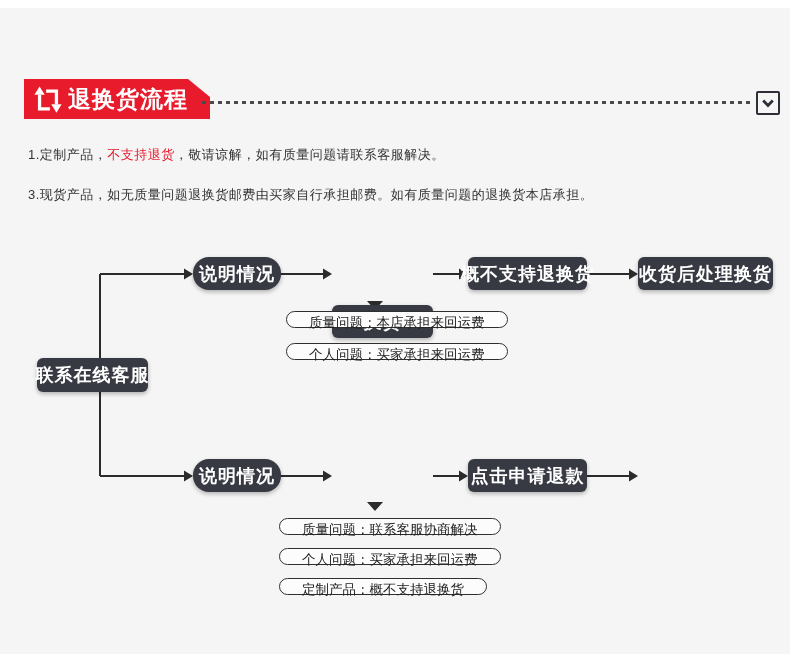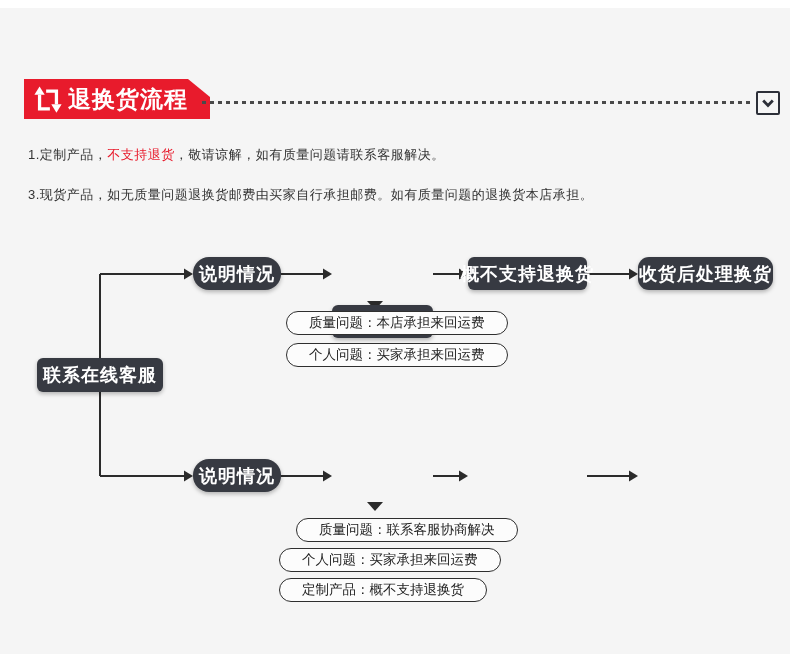--- a/index.html
+++ b/index.html
@@ -32,35 +32,35 @@
   .note{position:absolute;left:28px;font-size:13px;color:#333;letter-spacing:.5px;white-space:nowrap;}
   .note.n1{top:138px;}
   .note.n2{top:178px;}
   .note .red{color:var(--accent-red);}
 
   
   .wires{position:absolute;left:0;top:0;width:790px;height:669px;z-index:1;pointer-events:none;}
   .nbox{position:absolute;z-index:2;background:var(--node-dark);color:#fff;border-radius:6px;
     display:flex;align-items:center;justify-content:center;font-size:18px;font-weight:bold;
     letter-spacing:1px;white-space:nowrap;box-shadow:0 2px 4px rgba(0,0,0,.28);}
-  .start{left:37px;top:350px;width:126px;height:34px;}
+  .start{left:37px;top:350px;width:111px;height:34px;}
   .r1{top:249px;height:33px;}
   .r2{top:451px;height:33px;}
   .c1{left:193px;width:88px;border-radius:16px;}
   .c2{left:332px;width:101px;margin-top:48px;}
   .c3{left:468px;width:119px;}
-  .c4{left:638px;width:135px;border-radius:11px;}
+  .c4{left:638px;width:135px;}
 
   
-  .pill{position:absolute;z-index:2;height:24px;line-height:22px;border:1px solid var(--pill-border);
+  .pill{position:absolute;z-index:2;height:17px;line-height:22px;border:1px solid var(--pill-border);
     border-radius:13px;background:#fcfcfc;color:#222;font-size:13.5px;padding:0 22px;white-space:nowrap;}
   .pt{left:286px;}
   .pb{left:279px;}
   .pt.p1{top:303px;}  .pt.p2{top:335px;}
-  .pb.p1{top:510px;margin-left:17px;}  .pb.p2{top:540px;}  .pb.p3{top:570px;}
+  .pb.p1{top:510px;}  .pb.p2{top:540px;}  .pb.p3{top:570px;}
 </style>
 </head>
 <body>
 
 <div class="page">
   <div class="panel">
 
     <div class="banner">
       <svg class="ico" width="30" height="27" viewBox="0 0 32 28" fill="none">
         <path d="M18 24 H7 V9" stroke="#fff" stroke-width="3.5"></path>
@@ -108,20 +108,21 @@
     </svg>
 
     <div class="nbox start">联系在线客服</div>
 
     <div class="nbox r1 c1">说明情况</div>
     <div class="nbox r1 c2">换货</div>
     <div class="nbox r1 c3">概不支持退换货</div>
     <div class="nbox r1 c4">收货后处理换货</div>
 
     <div class="nbox r2 c1">说明情况</div>
+    <div class="nbox r2 c3">点击申请退款</div>
 
     <div class="pill pt p1">质量问题：本店承担来回运费</div>
     <div class="pill pt p2">个人问题：买家承担来回运费</div>
 
     <div class="pill pb p1">质量问题：联系客服协商解决</div>
     <div class="pill pb p2">个人问题：买家承担来回运费</div>
     <div class="pill pb p3">定制产品：概不支持退换货</div>
 
   </div>
 </div>

